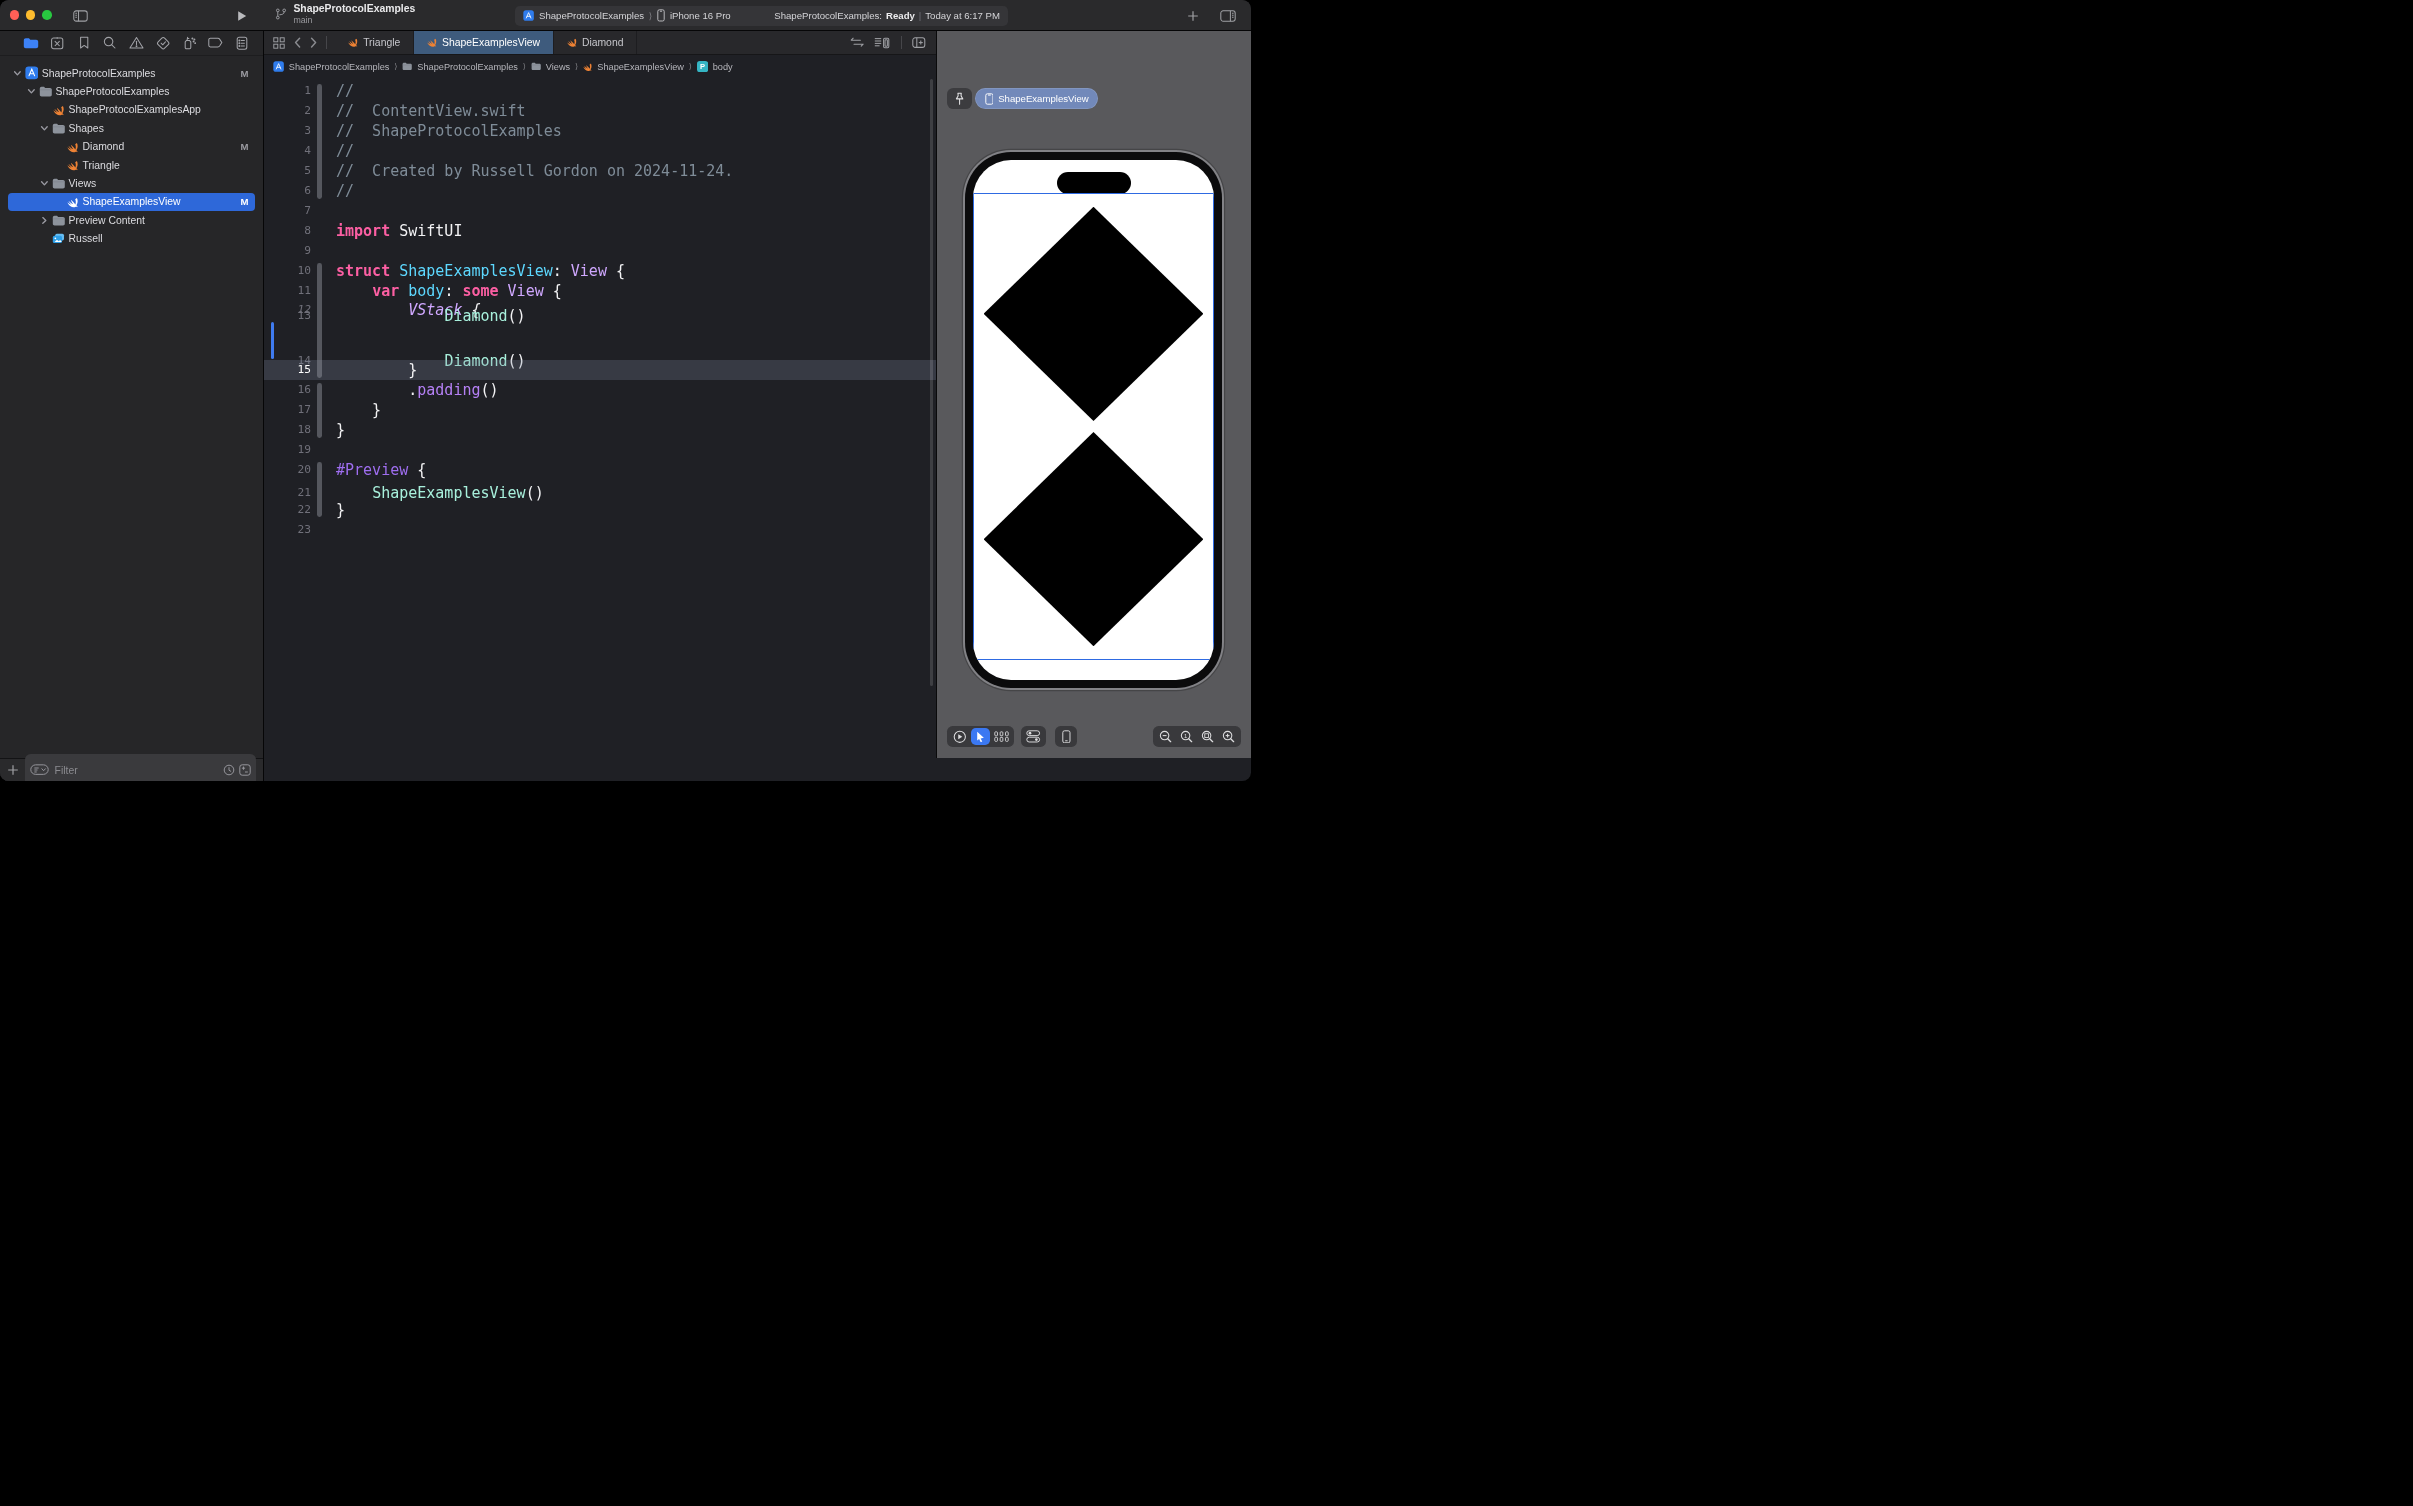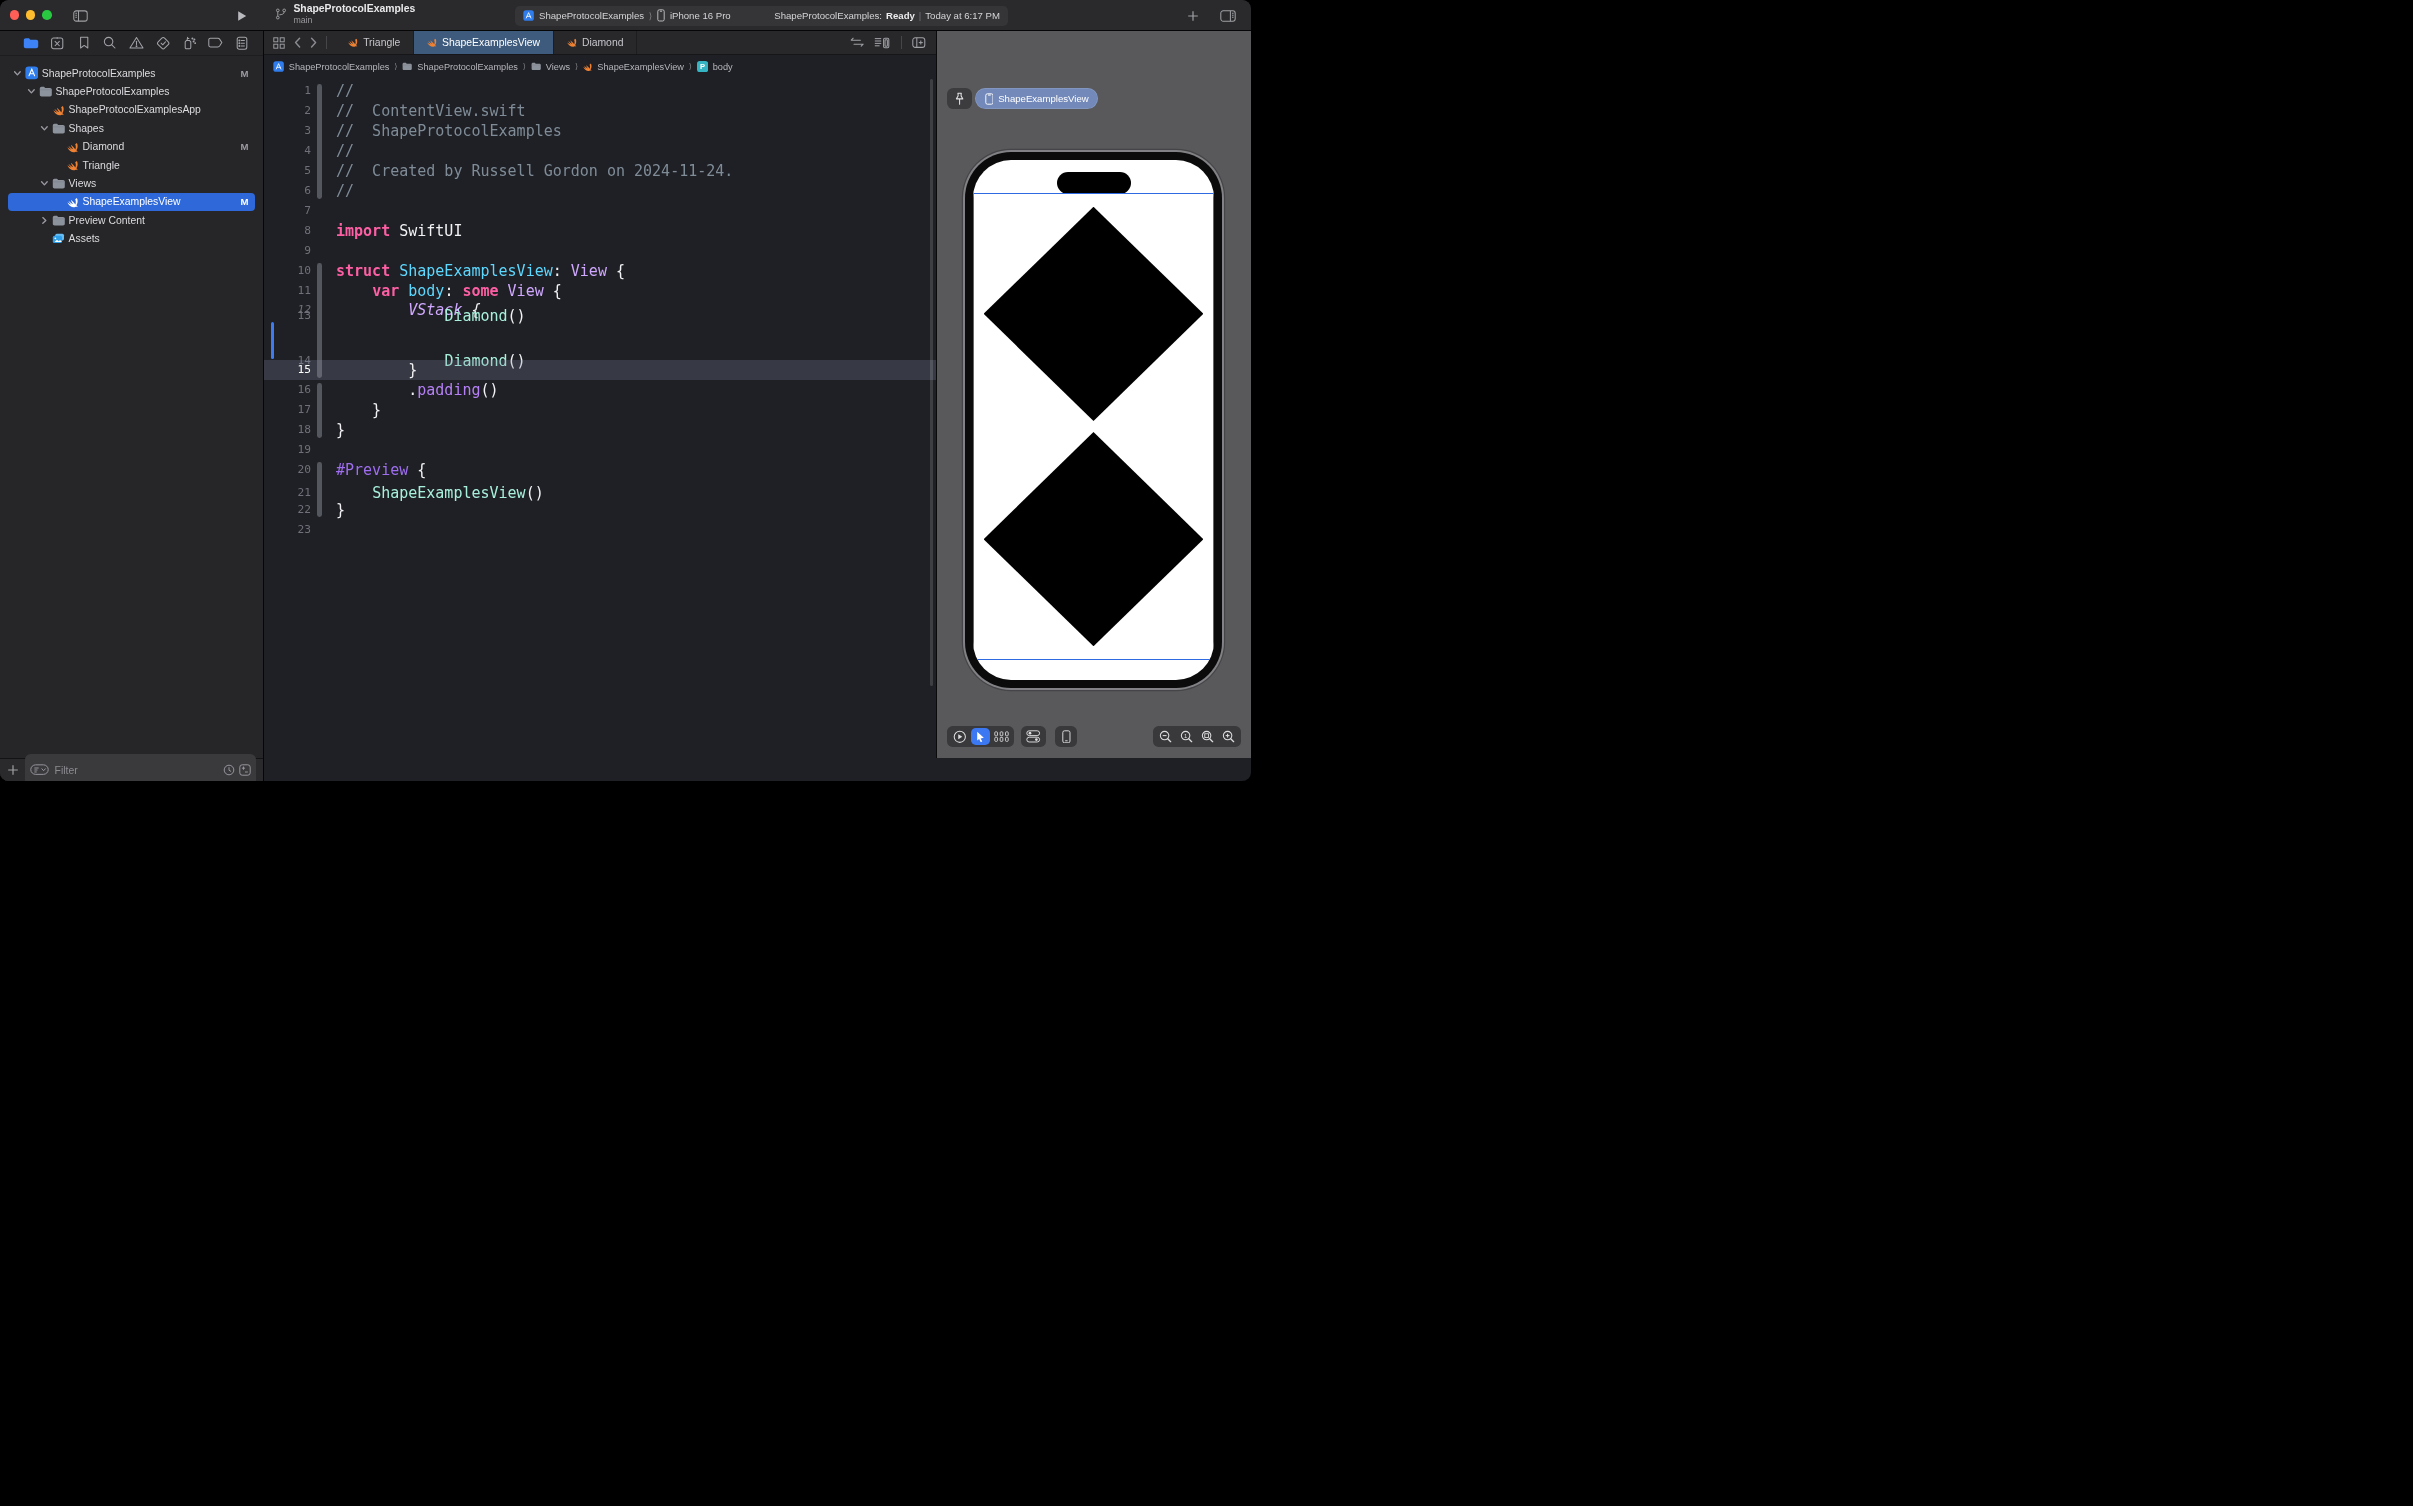--- a/index.html
+++ b/index.html
@@ -341,21 +341,21 @@
         <div class="trow" style="padding-left: 30px;">
           <span class="disc"></span>
           <span class="ticon">
             <svg width="12.8" height="11.2" viewBox="0 0 16 14">
               <rect x="4" y="0.8" width="11" height="8.5" rx="2" fill="#67bdf2"></rect>
               <rect x="1" y="3.5" width="11.5" height="9" rx="2" fill="#2e9fe8"></rect>
               <circle cx="4.2" cy="6.6" r="1.1" fill="#fff"></circle>
               <path d="M3.2 11.2l3-2.8 2.2 2 1.8-1.6 2.1 2.4z" fill="#fff"></path>
             </svg>
           </span>
-          <span class="tlabel">Assets</span>
+          <span class="tlabel">Russell</span>
         </div>
       </div>
     <div class="filterbar">
       <span>
           <svg width="12" height="12" viewBox="0 0 15 15" stroke="#9fa0a4" stroke-width="1.5">
             <line x1="7.5" y1="1.5" x2="7.5" y2="13.5"></line>
             <line x1="1.5" y1="7.5" x2="13.5" y2="7.5"></line>
           </svg>
         </span>
       <div class="ffield">

